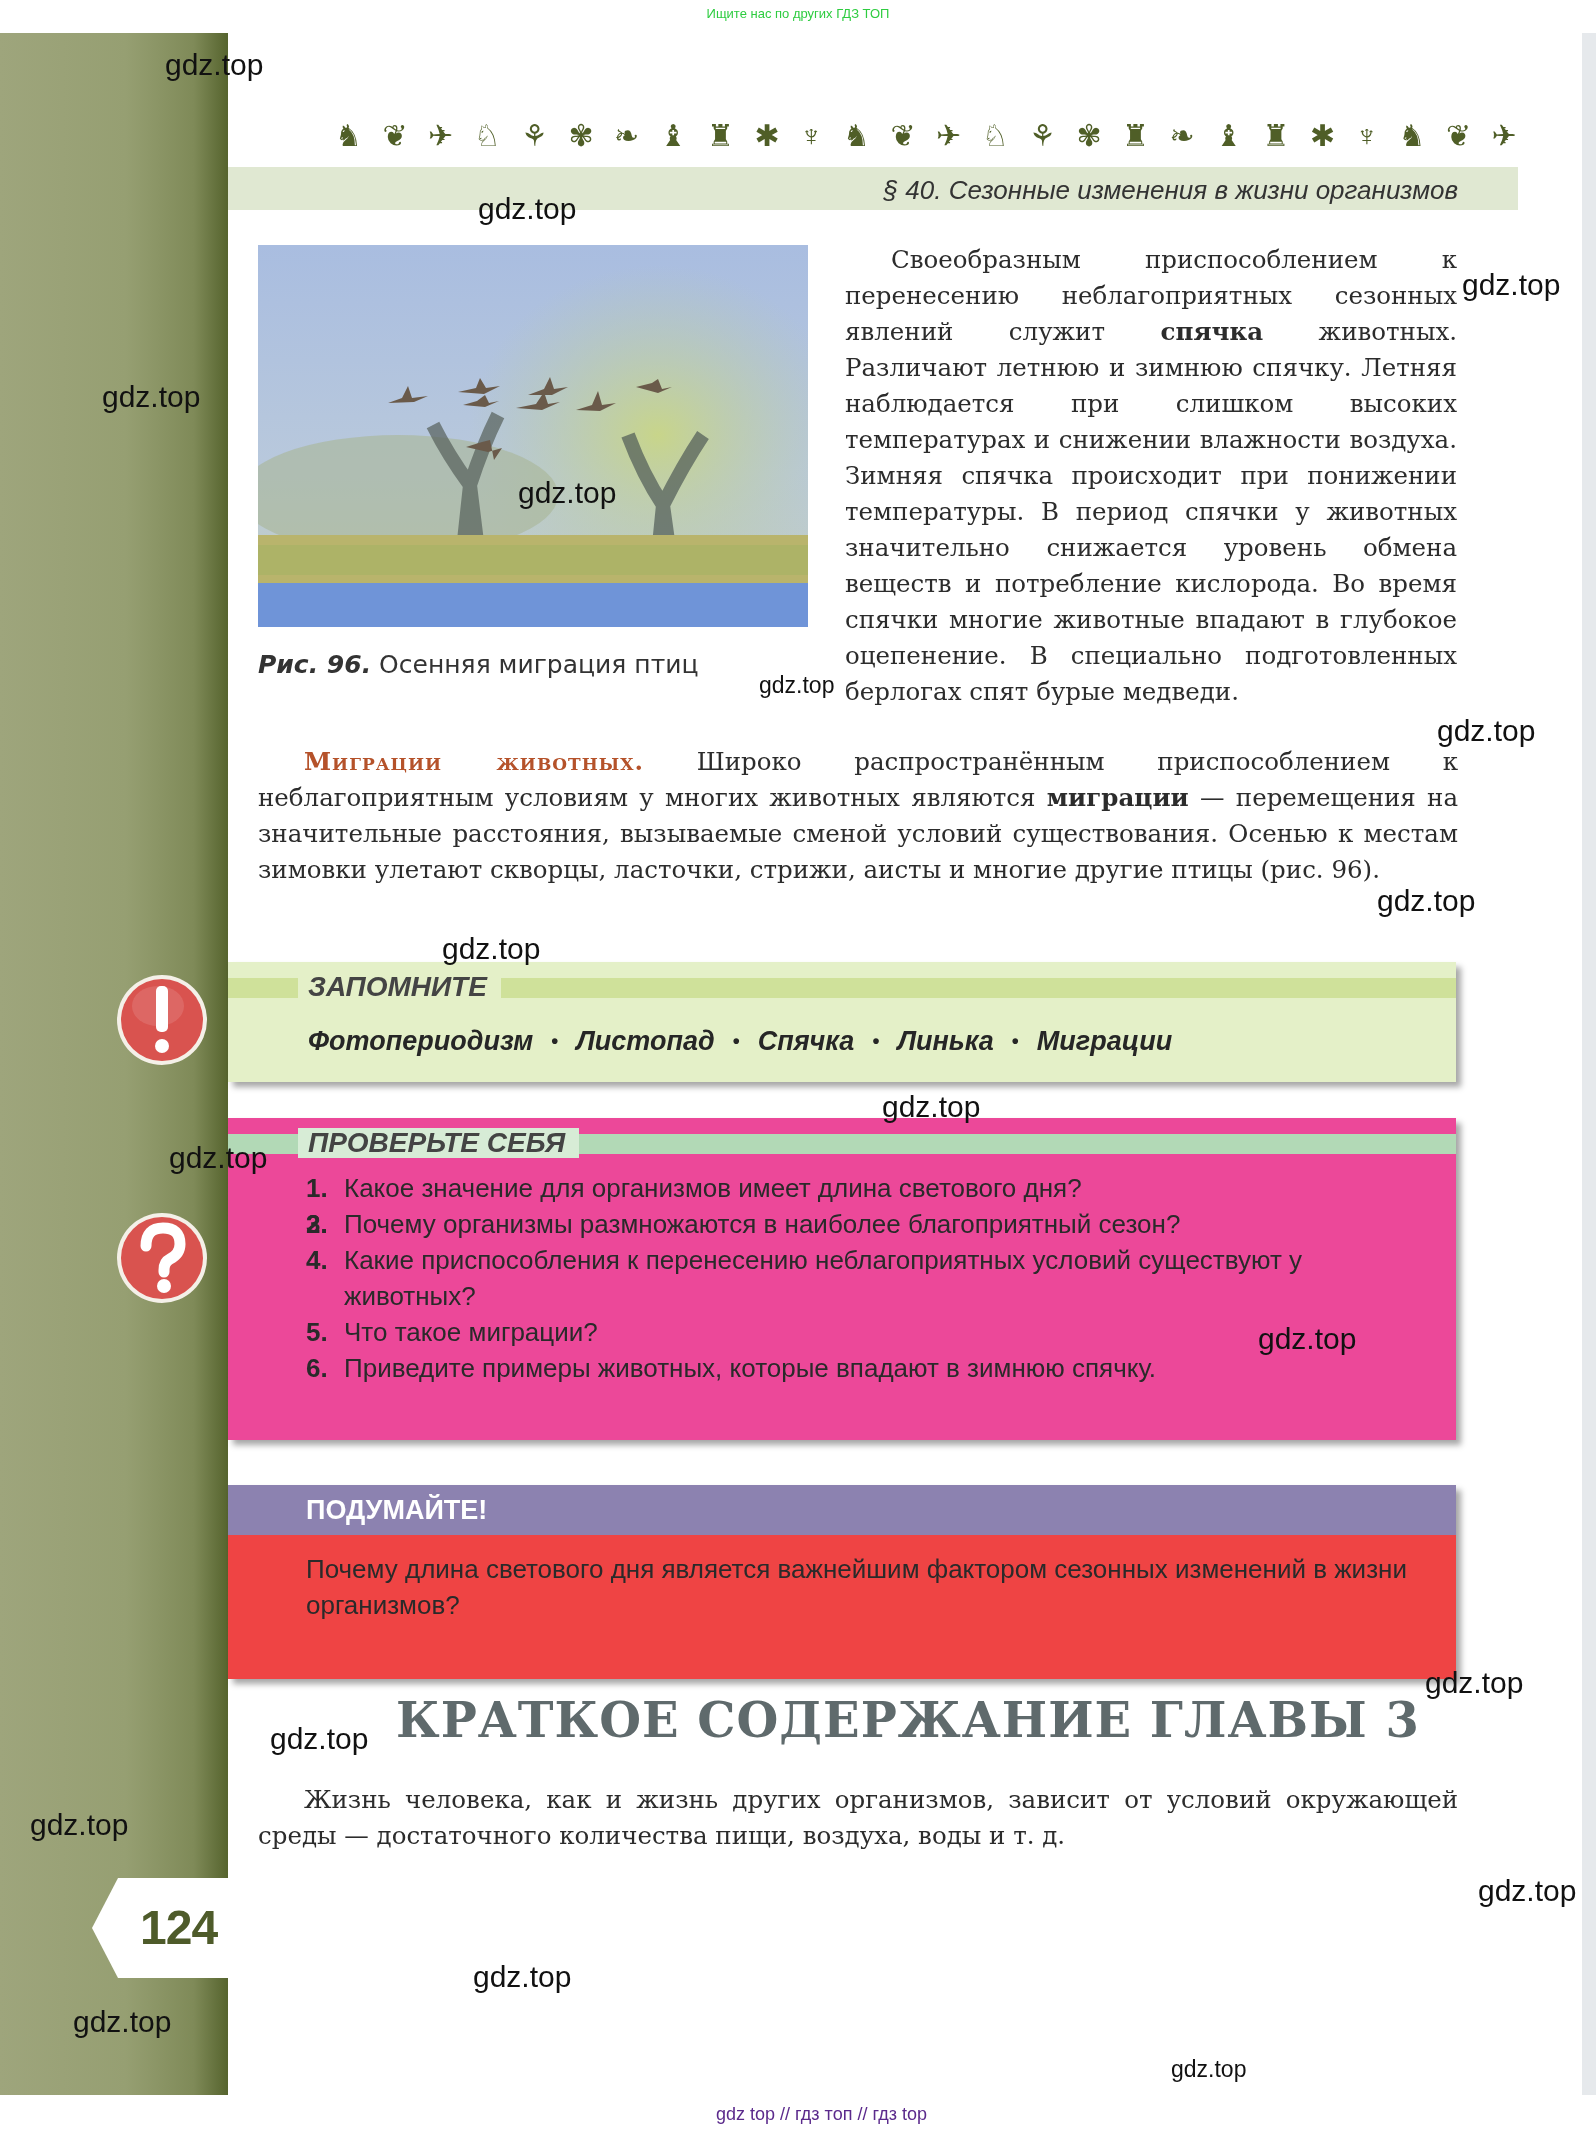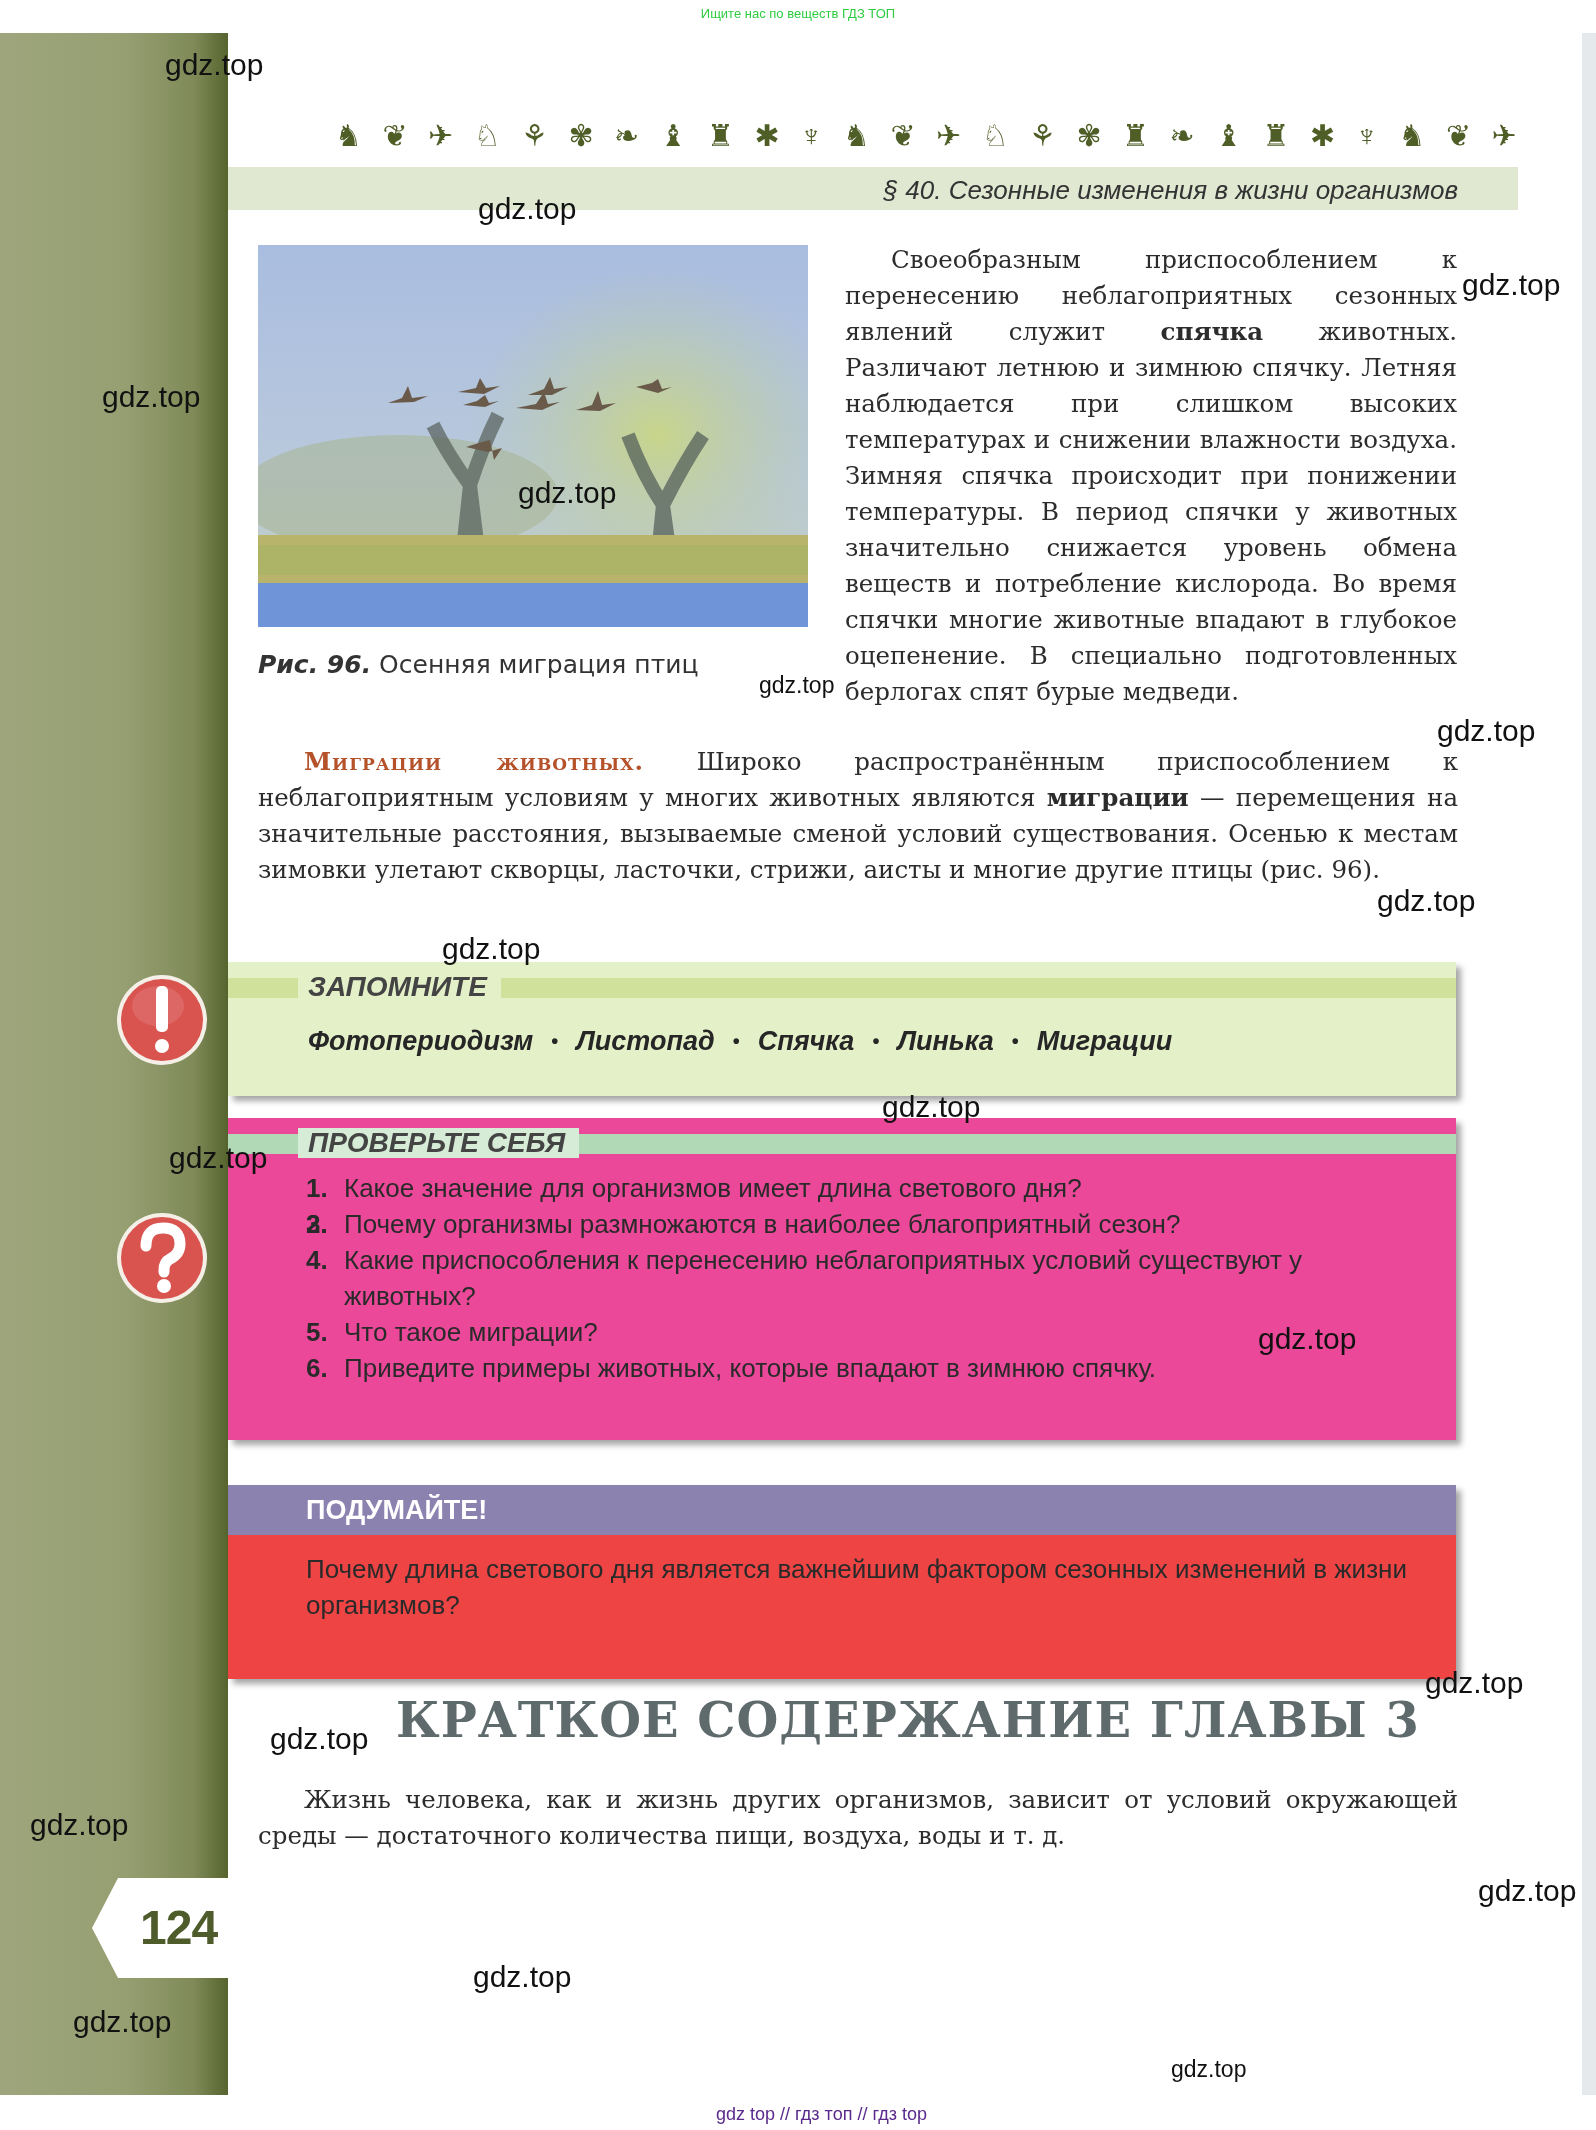--- a/index.html
+++ b/index.html
@@ -32,21 +32,21 @@
   .col-right { position: absolute; top: 242px; left: 845px; width: 612px; line-height: 36px; text-align: justify; }
   .col-right p { text-indent: 46px; }
   .full-para { position: absolute; top: 744px; left: 258px; width: 1200px; line-height: 36px; text-align: justify; }
   .full-para p { text-indent: 46px; }
   .rubric { color: #b5522a; font-weight: bold; font-variant: small-caps; letter-spacing: 1px; }
 
   .box { position: absolute; left: 228px; width: 1228px; box-shadow: 5px 5px 6px rgba(0,0,0,0.35); }
   .box .band { position: absolute; left: 0; right: 0; }
   .box .label { position: absolute; left: 70px; padding: 0 14px 0 10px; font-size: 28px; font-weight: bold; font-style: italic; color: #444; font-family: "Liberation Sans", sans-serif; }
 
-  .box-remember { top: 962px; height: 134px; background: #e4f0c8; }
+  .box-remember { top: 962px; height: 120px; background: #e4f0c8; }
   .box-remember .band { top: 16px; height: 20px; background: #cfe19a; }
   .box-remember .label { top: 10px; background: #e4f0c8; line-height: 30px; }
   .terms { position: absolute; top: 54px; left: 80px; display: flex; align-items: center; font-size: 27px; font-weight: bold; font-style: italic; color: #262626; font-family: "Liberation Sans", sans-serif; margin-top: 10px; }
   .terms .dot { margin: 0 18px; font-size: 20px; font-style: normal; }
 
   .box-check { top: 1118px; height: 322px; background: #ec4899; }
   .box-check .band { top: 16px; height: 20px; background: #b2d9b6; }
   .box-check .label { top: 10px; background: #d7ecd6; line-height: 30px; }
   .questions { position: absolute; top: 52px; left: 78px; width: 1120px; list-style: none; font-size: 26px; line-height: 36px; color: #2a2a2a; font-family: "Liberation Sans", sans-serif; }
   .questions li { position: relative; padding-left: 38px; }
@@ -62,21 +62,21 @@
   .summary p { text-indent: 46px; }
 
   .icon-badge { position: absolute; left: 114px; width: 96px; height: 96px; }
 
   .wm { position: absolute; font-size: 30px; color: #111; font-family: "Liberation Sans", sans-serif; white-space: nowrap; }
   .wm.small { font-size: 23px; }
 </style>
 </head>
 <body>
 
-<div class="top-banner">Ищите нас по веществ ГДЗ ТОП</div>
+<div class="top-banner">Ищите нас по других ГДЗ ТОП</div>
 
 <div class="sidebar"></div>
 <div class="right-strip"></div>
 
 <div class="page-tab">
   <svg width="136" height="100" viewBox="0 0 136 100">
     <polygon points="26,0 136,0 136,100 26,100 0,50" fill="#ffffff"></polygon>
   </svg>
   <span class="num">124</span>
 </div>

